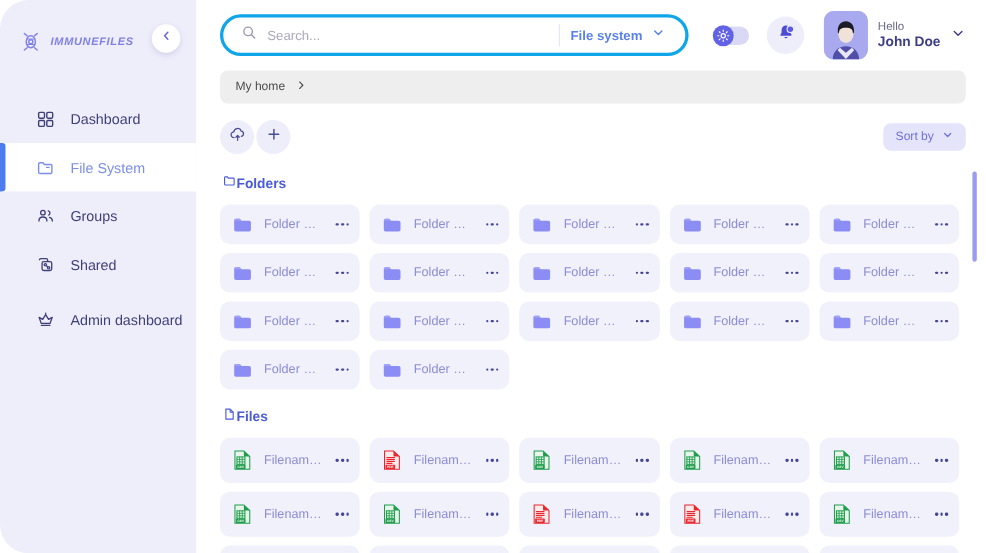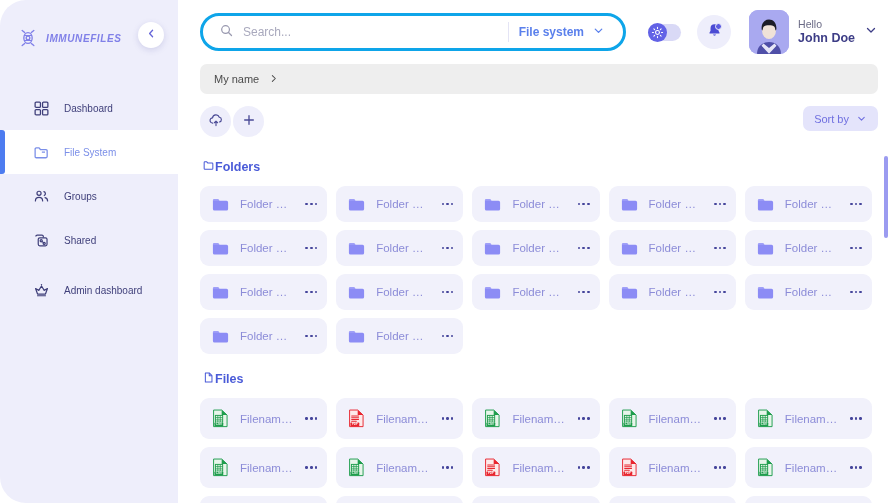--- a/index.html
+++ b/index.html
@@ -56,21 +56,21 @@
   .nav { margin-top: 28px; }
   .nav-item {
     position: relative;
     display: flex;
     align-items: center;
     gap: 14px;
     height: 44px;
     padding-left: 32px;
     cursor: pointer;
     color: #3f3f7a;
-    font-size: 10px;
+    font-size: 13px;
   }
   .nav-item + .nav-item { margin-top: 0px; }
   .nav-item.spaced { margin-top: 6px; text-align: center; }
   .nav-item .nav-ico { width: 18px; height: 18px; flex: 0 0 18px; display: flex; align-items: center; justify-content: center; }
   .nav-item.active {
     background: #ffffff;
     color: #7b8fe8;
   }
   .nav-item.active::before {
     content: "";
@@ -183,21 +183,21 @@
     border-radius: 7px;
     display: flex; align-items: center;
     padding: 0 14px; gap: 9px;
   }
   .crumb { font-size: 11px; color: #4b4b4b; cursor: pointer; }
 
   
   .toolbar {
     margin: 12px 18px 0 22px;
     height: 36px;
-    display: flex; gap: 2px;
+    display: flex; align-items: center; gap: 2px;
   }
   .round-btn {
     width: 31px; height: 31px;
     border-radius: 50%;
     background: #eeeefb;
     display: flex; align-items: center; justify-content: center;
     cursor: pointer;
   }
   .sortby {
     margin-left: auto;
@@ -414,21 +414,21 @@
         </span>
         <span>
           <svg viewBox="0 0 24 24" width="14" height="14" fill="none" stroke="#3d3d86" stroke-width="2.2" stroke-linecap="round" stroke-linejoin="round">
             <polyline points="6,9.5 12,15.5 18,9.5"></polyline>
           </svg>
         </span>
       </div>
     </div>
 
     <div class="breadcrumb">
-      <span class="crumb">My name</span>
+      <span class="crumb">My home</span>
       <span>
         <svg viewBox="0 0 24 24" width="11" height="11" fill="none" stroke="#4b4b4b" stroke-width="2.2" stroke-linecap="round" stroke-linejoin="round">
           <polyline points="9.5,5.5 16,12 9.5,18.5"></polyline>
         </svg>
       </span>
     </div>
 
     <div class="toolbar">
       <span class="round-btn">
         <span>

